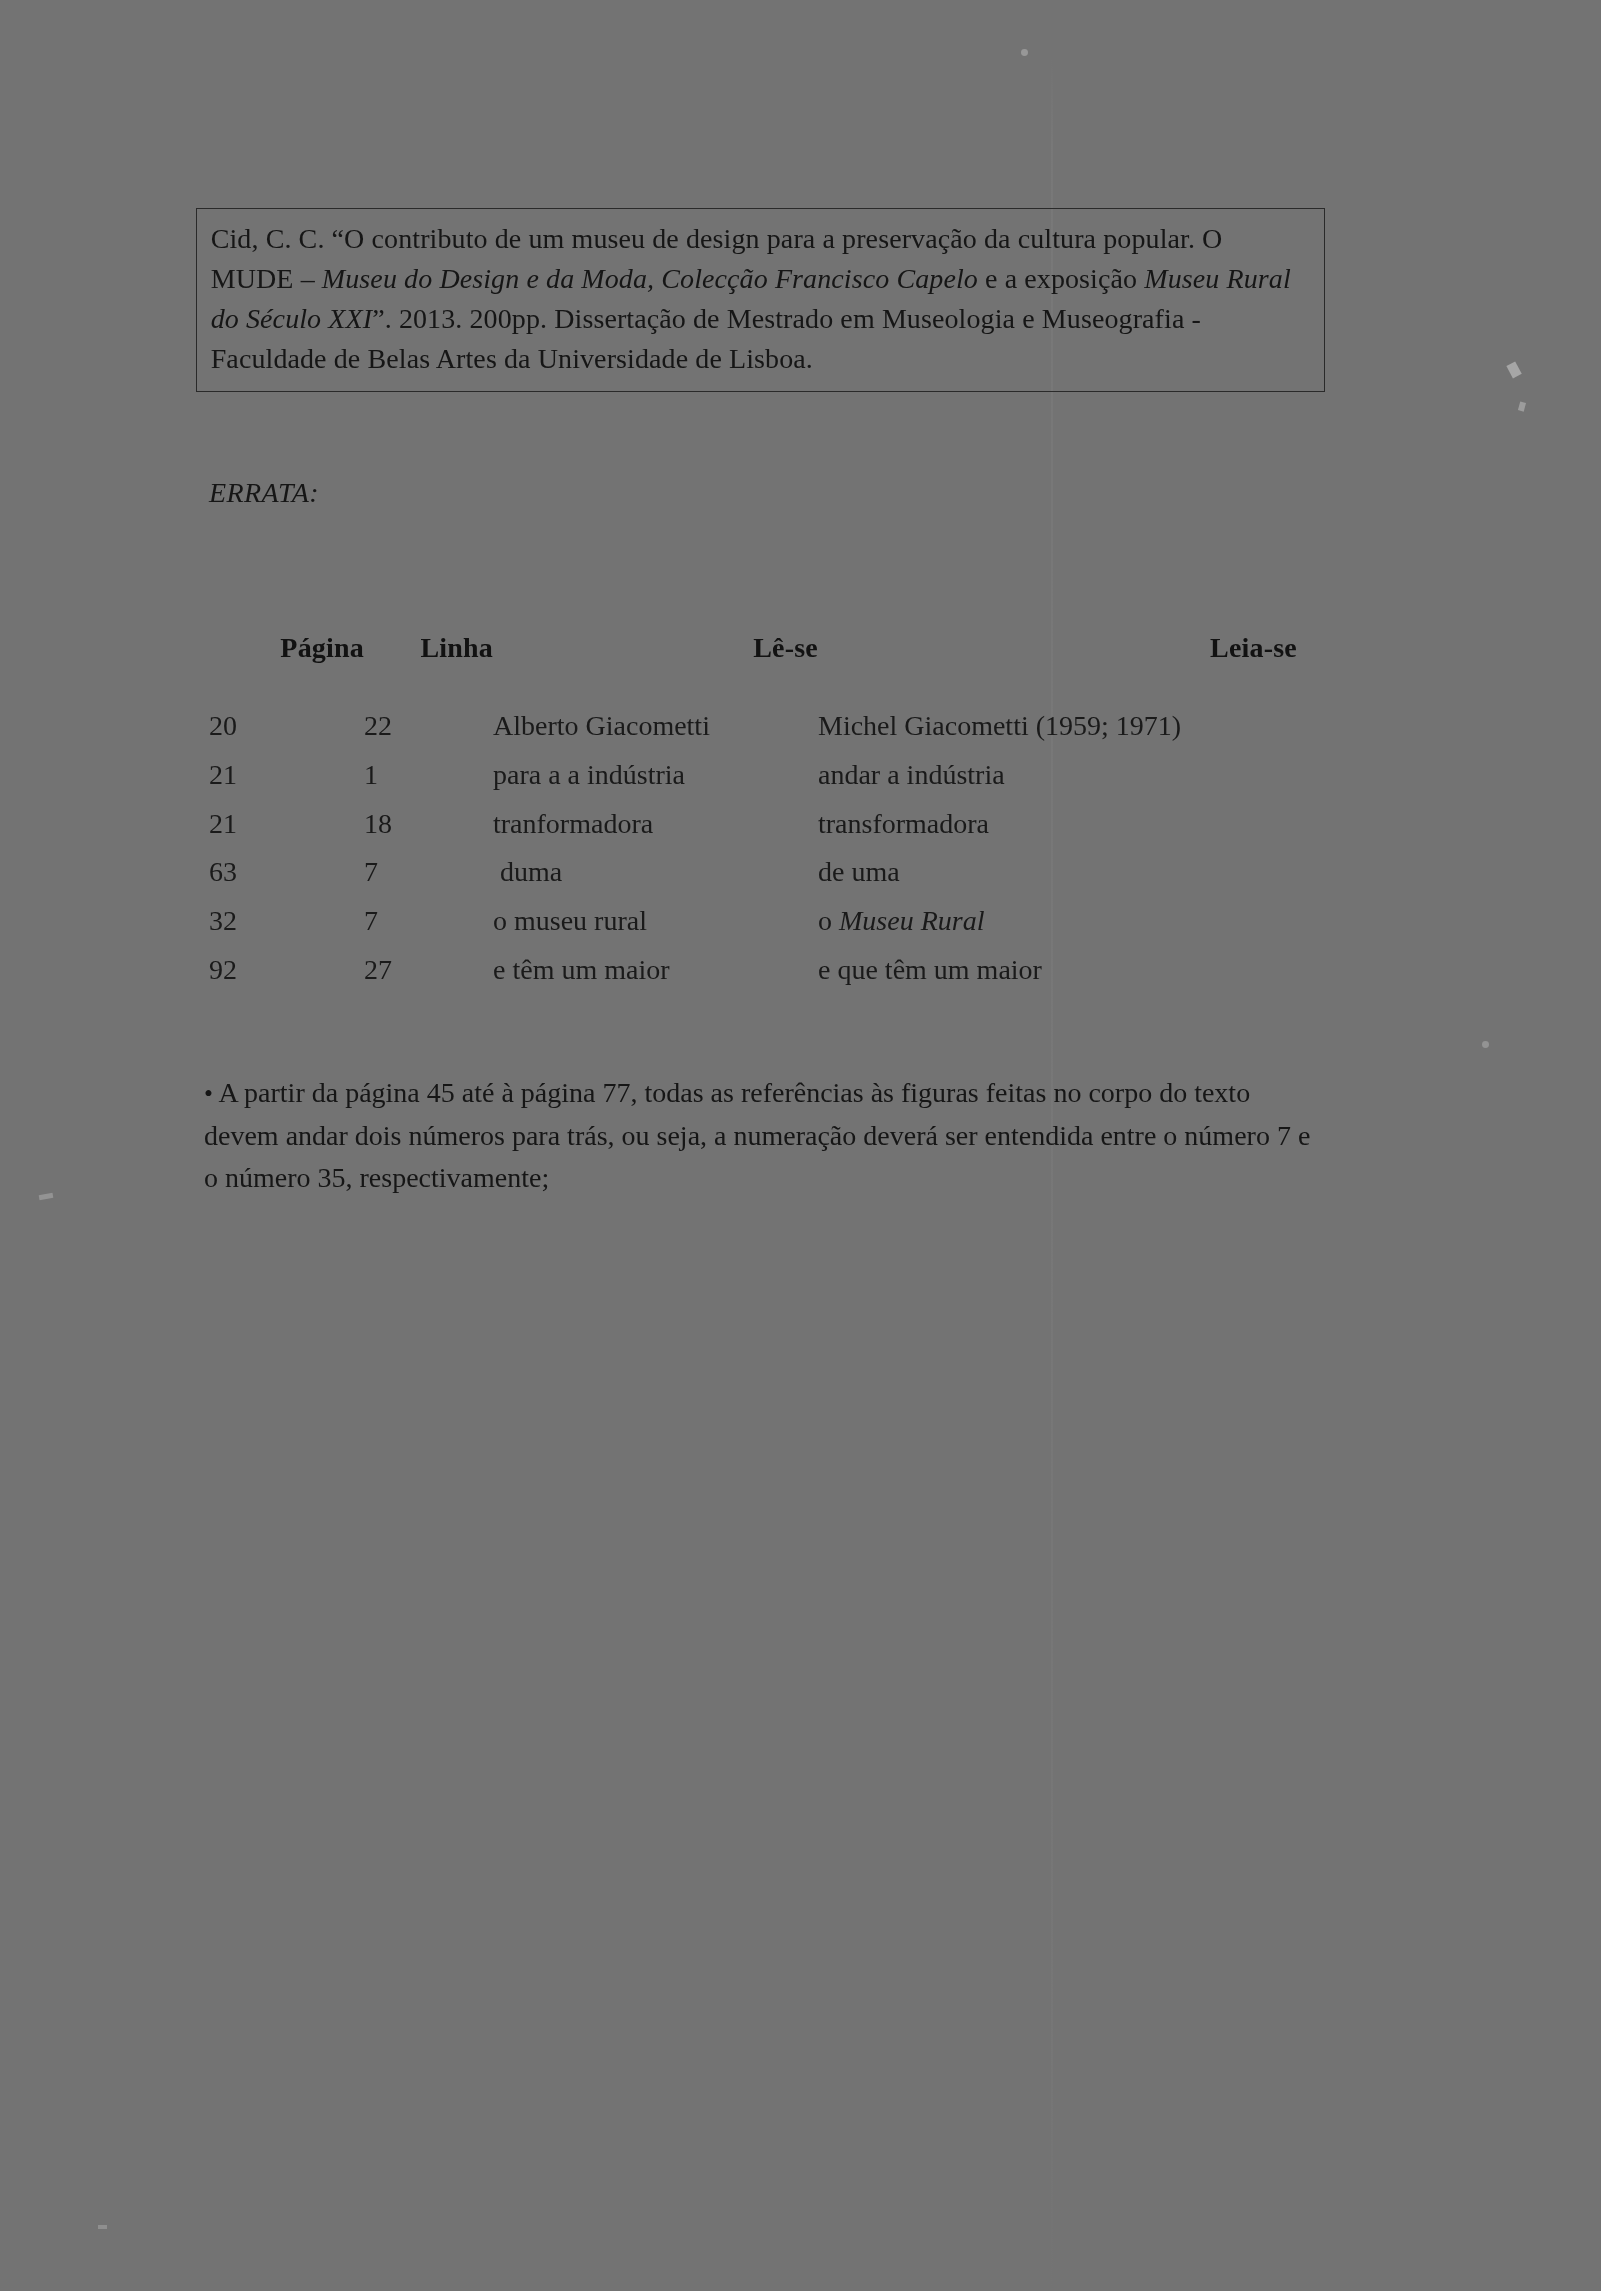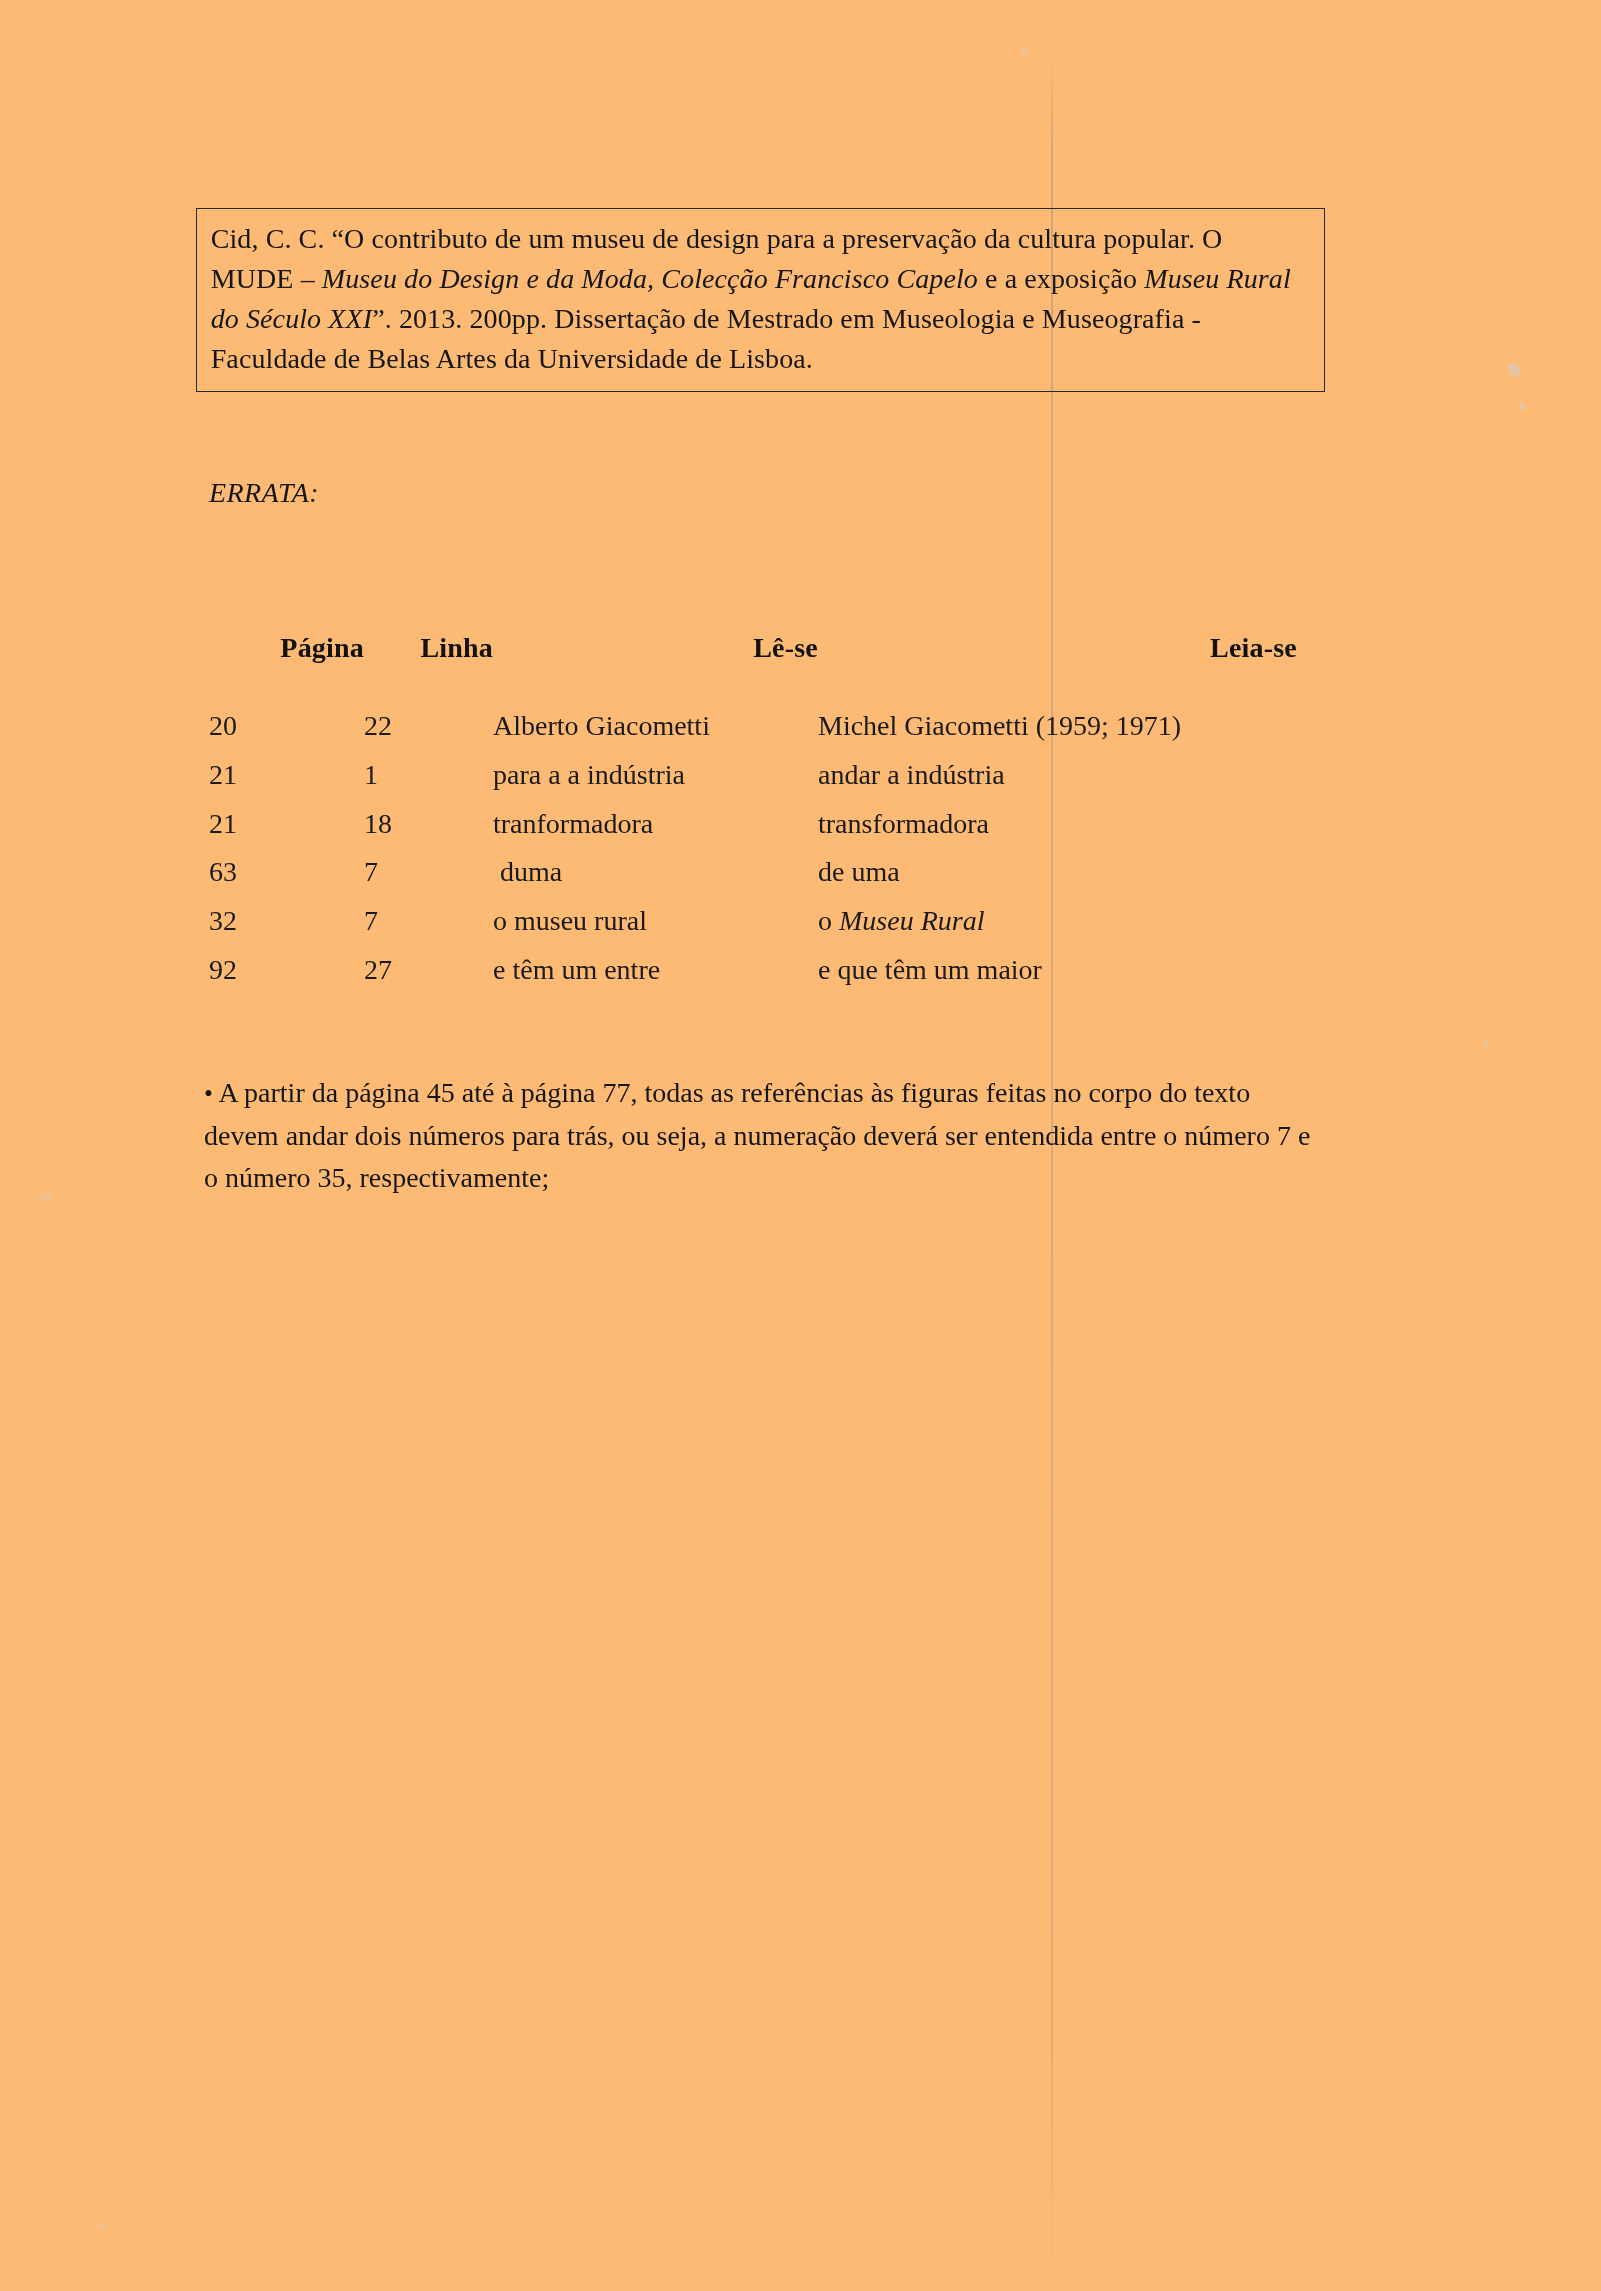--- a/index.html
+++ b/index.html
@@ -13,21 +13,21 @@
     font-family: "Liberation Serif", serif;
     color: #111111;
     position: relative;
     overflow: hidden;
   }
 
   
   .page {
     position: absolute;
     inset: 0;
-    background: #fdba74;
+    background: #737373;
   }
 
   
   .fold-line {
     position: absolute;
     left: 1051px;
     top: 0px;
     width: 2px;
     height: 2292px;
     background: linear-gradient(to bottom,
@@ -194,21 +194,21 @@
         </tr>
         <tr>
           <td>32</td>
           <td>7</td>
           <td class="cell-lese">o museu rural</td>
           <td class="cell-leiase"><span>o </span><span class="it">Museu Rural</span></td>
         </tr>
         <tr>
           <td>92</td>
           <td>27</td>
-          <td class="cell-lese">e têm um entre</td>
+          <td class="cell-lese">e têm um maior</td>
           <td class="cell-leiase">e que têm um maior</td>
         </tr>
       </tbody>
     </table>
 
     <div class="note">
       <span class="bullet-dot">•</span>
       <span>A partir da página 45 até à página 77, todas as referências às figuras feitas no corpo do texto devem andar dois números para trás, ou seja, a numeração deverá ser entendida entre o número 7 e o número 35, respectivamente;</span>
     </div>
 

